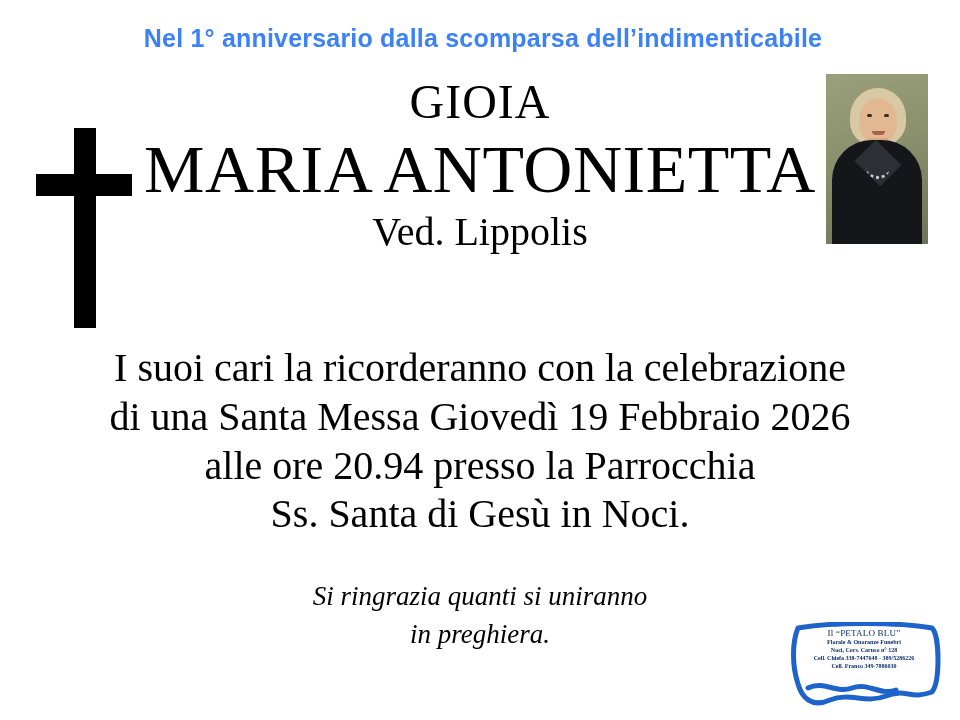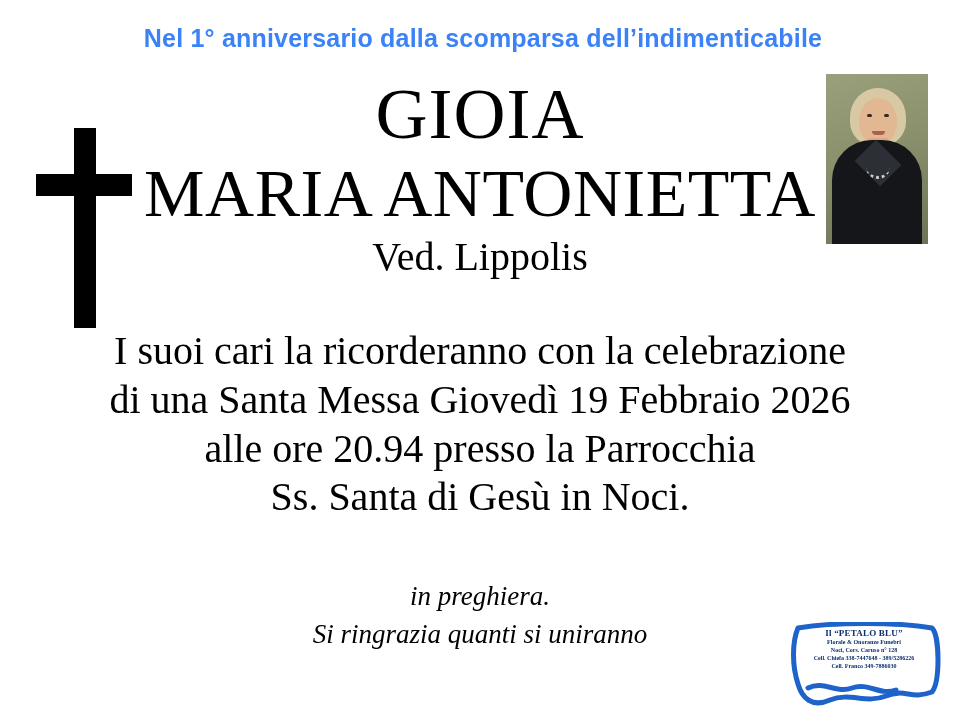--- a/index.html
+++ b/index.html
@@ -153,38 +153,38 @@
   .name-block {
     position: absolute;
     left: 120px;
     top: 78px;
     width: 720px;
     text-align: center;
     color: #000;
     line-height: 1.02;
   }
   .name-first {
-    font-size: 72px;
+    font-size: 48px;
     letter-spacing: 1px;
   }
   .name-middle {
     font-size: 68px;
     letter-spacing: 0.5px;
     margin-top: 8px;
   }
   .name-widow {
     font-size: 40px;
     margin-top: 8px;
   }
 
   
   .body-text {
     position: absolute;
     left: 18px;
-    top: 327px;
+    top: 344px;
     width: 924px;
     text-align: center;
     color: #000;
     font-size: 40px;
     line-height: 1.22;
   }
   .body-text .line {
     white-space: nowrap;
   }
   .thanks {
@@ -212,21 +212,21 @@
     position: absolute;
     left: 10px;
     top: 6px;
     width: 128px;
     text-align: center;
     color: #0a2f6b;
     font-family: "Liberation Serif", serif;
   }
   .logo-title {
     font-size: 9px;
-    font-weight: bold;
+    font-weight: normal;
     letter-spacing: 0.2px;
   }
   .logo-sub {
     font-size: 6px;
     line-height: 1.35;
     font-weight: bold;
   }
 </style>
 </head>
 <body>
@@ -260,22 +260,22 @@
   </div>
 
   <div class="body-text">
     <div class="line">I suoi cari la ricorderanno con la celebrazione</div>
     <div class="line">di una Santa Messa Giovedì 19 Febbraio 2026</div>
     <div class="line">alle ore  20.94 presso la Parrocchia</div>
     <div class="line">Ss. Santa di Gesù in Noci.</div>
   </div>
 
   <div class="thanks">
+    <div>Si ringrazia quanti si uniranno</div>
     <div>in preghiera.</div>
-    <div>Si ringrazia quanti si uniranno</div>
   </div>
 
   <div class="logo">
     <svg width="160" height="94" viewBox="0 0 160 94" aria-hidden="true">
       <path d="M8 6 C42 0, 108 0, 142 6 C150 14, 150 60, 142 70
                C120 78, 116 66, 96 74 C76 82, 60 70, 40 78
                C22 86, 12 76, 8 62 C2 44, 2 20, 8 6 Z" fill="none" stroke="#1d63c9" stroke-width="5" stroke-linejoin="round"></path>
       <path d="M18 66 C34 58, 46 72, 62 66 C78 60, 90 74, 106 68" fill="none" stroke="#1d63c9" stroke-width="5" stroke-linecap="round"></path>
     </svg>
     <div class="logo-text">

